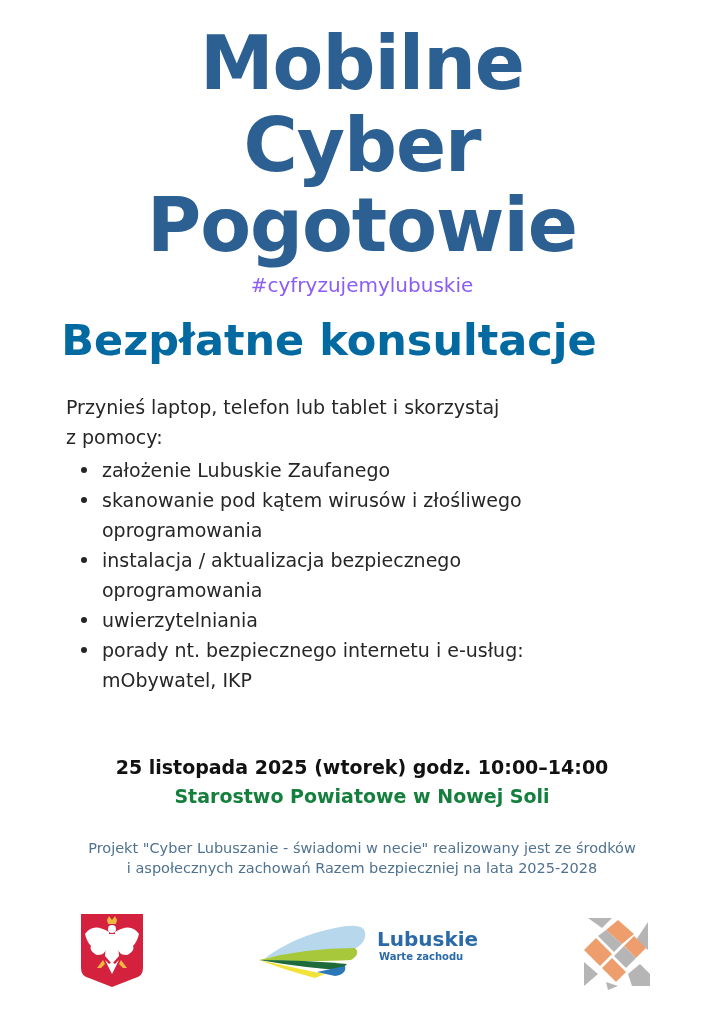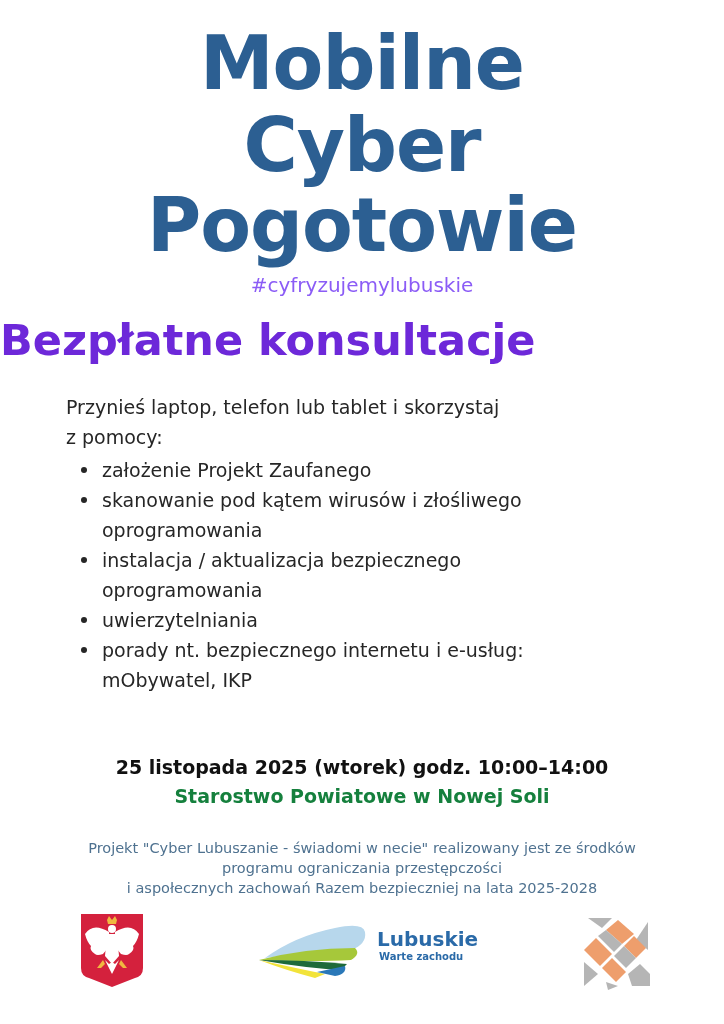--- a/index.html
+++ b/index.html
@@ -37,21 +37,22 @@
       text-align: center;
       color: #8b5cf6;
       font-size: 20px;
       line-height: 26px;
     }
     .subtitle {
       position: absolute;
       top: 312px;
       left: 0;
       width: 658px;
-      color: #6d28d9;
+      text-align: center;
+      color: #0369a1;
       font-weight: bold;
       font-size: 43px;
       line-height: 56px;
       letter-spacing: 0px;
     }
     .intro {
       position: absolute;
       top: 392px;
       left: 66px;
       width: 600px;
@@ -172,21 +173,21 @@
   <div class="subtitle">Bezpłatne konsultacje</div>
 
   <div class="intro">
     <div>Przynieś laptop, telefon lub tablet i skorzystaj</div>
     <div>z pomocy:</div>
   </div>
 
   <ul class="list">
     <li>
       <span class="bullet"></span>
-      <div>założenie Projekt Zaufanego</div>
+      <div>założenie Lubuskie Zaufanego</div>
     </li>
     <li>
       <span class="bullet"></span>
       <div>skanowanie pod kątem wirusów i złośliwego</div>
       <div>oprogramowania</div>
     </li>
     <li>
       <span class="bullet"></span>
       <div>instalacja / aktualizacja bezpiecznego</div>
       <div>oprogramowania</div>
@@ -200,21 +201,20 @@
       <div>porady nt. bezpiecznego internetu i e-usług:</div>
       <div>mObywatel, IKP</div>
     </li>
   </ul>
 
   <div class="date">25 listopada 2025 (wtorek) godz. 10:00–14:00</div>
   <div class="place">Starostwo Powiatowe w Nowej Soli</div>
 
   <div class="footer">
     <div>Projekt "Cyber Lubuszanie - świadomi w necie" realizowany jest ze środków</div>
-    <div>programu ograniczania przestępczości</div>
     <div>i aspołecznych zachowań Razem bezpieczniej na lata 2025-2028</div>
   </div>
 
   <div class="logo-emblem">
     <svg width="66" height="76" viewBox="0 0 66 76">
       <path d="M2 2 H64 V56 Q64 64 56 66 L33 75 L10 66 Q2 64 2 56 Z" fill="#d4213d"></path>
 
       <path d="M28 8 L30 4 L33 8 L36 4 L38 8 L37 12 H29 Z" fill="#f0b840"></path>
 
       <circle cx="33" cy="17" r="4" fill="#ffffff"></circle>

